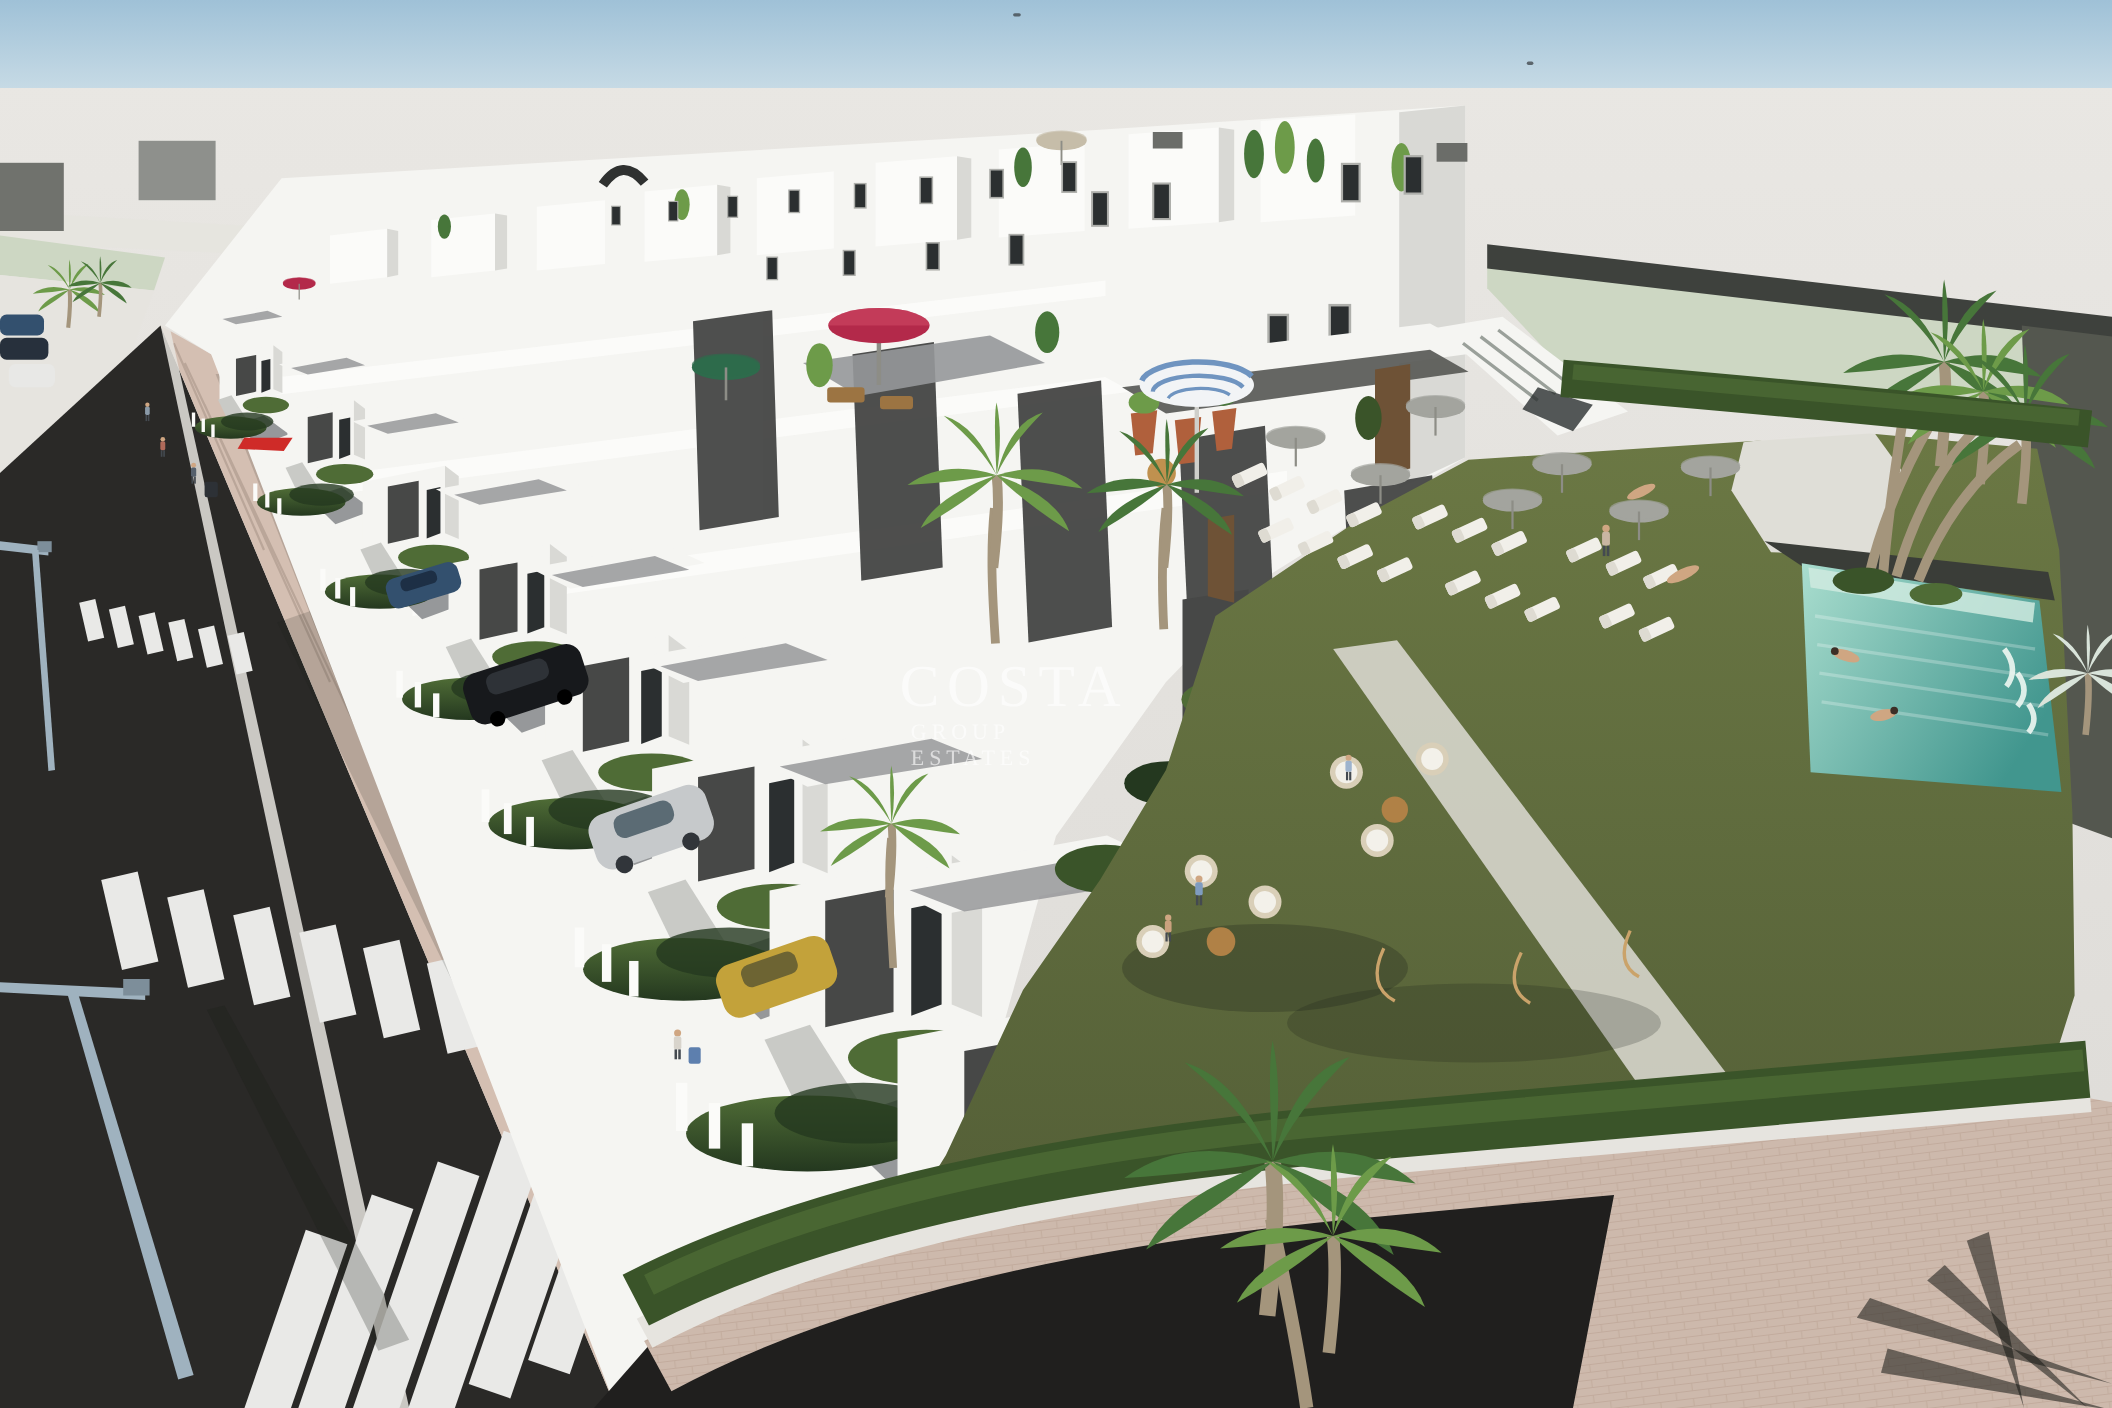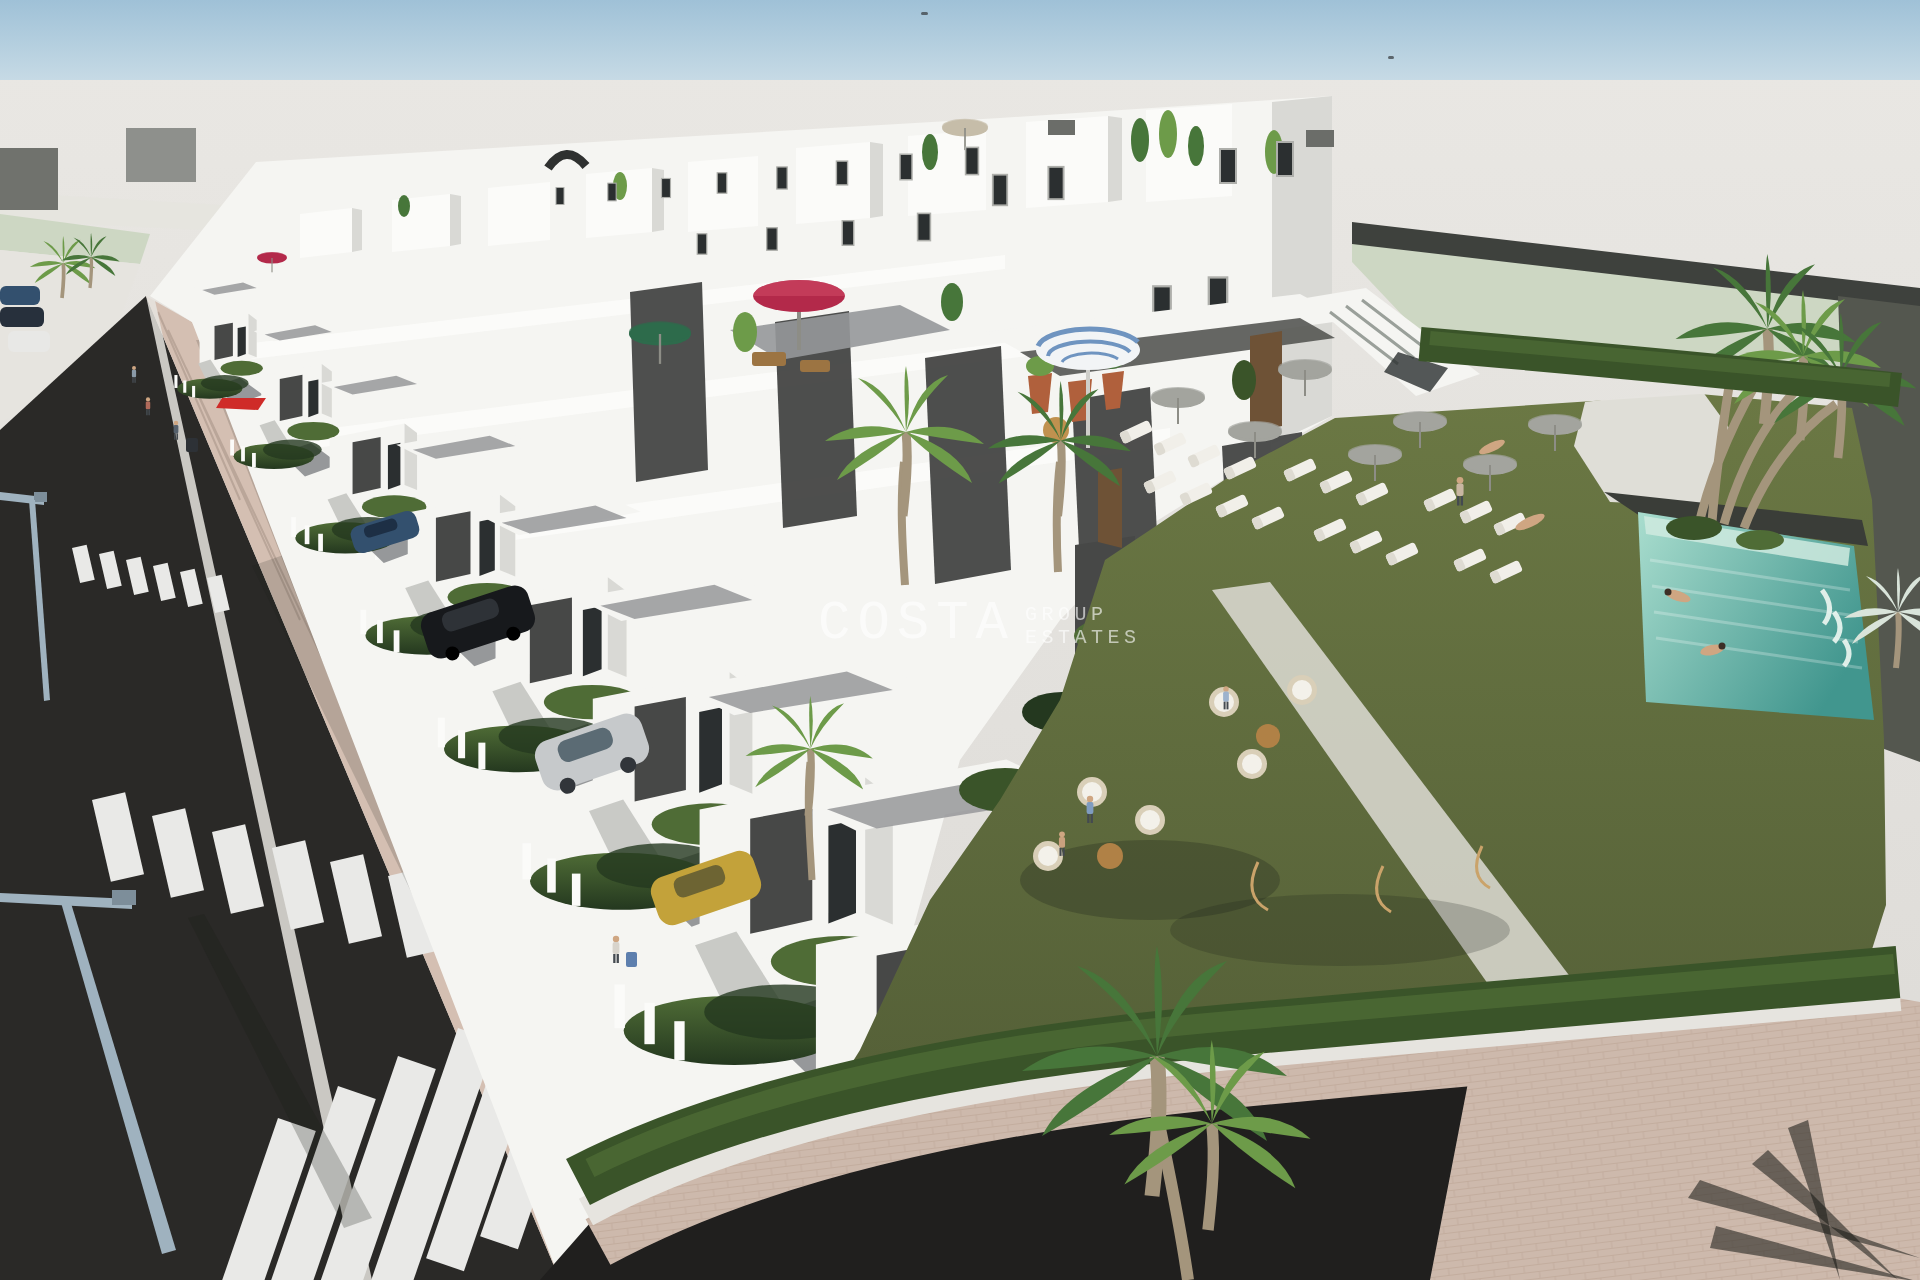--- a/index.html
+++ b/index.html
@@ -9,23 +9,23 @@
 
   
   .w  {fill:var(--white)}        .wb {fill:var(--white_bright)}
   .ws {fill:var(--white_shade)}  .sl {fill:var(--slab_light)}     .sd {fill:var(--slab_dark)}
   .pd {fill:var(--panel_dark)}   .gl {fill:var(--glass)}
   .fl {fill:var(--floor_gray)}   .h1 {fill:var(--hedge_dark)}
   .h2 {fill:var(--hedge_mid)}    .h3 {fill:var(--hedge_light)}
   .cwS{fill:var(--crosswalk)}    .sh {fill:var(--shadow)}
   .wood{fill:var(--door_wood)}   .walk{fill:var(--walk_white)}
 
-  .watermark{position:absolute;left:818px;top:597px;display:flex;align-items:center;
+  .watermark{position:absolute;left:818px;top:597px;display:flex;
              color:var(--wm,rgba(255,255,255,.62));pointer-events:none;
-             font-family:Liberation Mono, monospace;}
+             font-family:Liberation Serif, serif;flex-direction:column;}
   .wm-main{font-size:54px;letter-spacing:7px;font-weight:400;line-height:1;}
   .wm-sub{display:flex;flex-direction:column;margin-left:10px;margin-top:4px;}
   .wm-sub span{font-size:20px;letter-spacing:4.5px;line-height:23px;}
 </style>
 </head>
 <body>
 
 <div class="stage">
 <svg viewBox="0 0 1920 1280" preserveAspectRatio="none">
 <defs>

